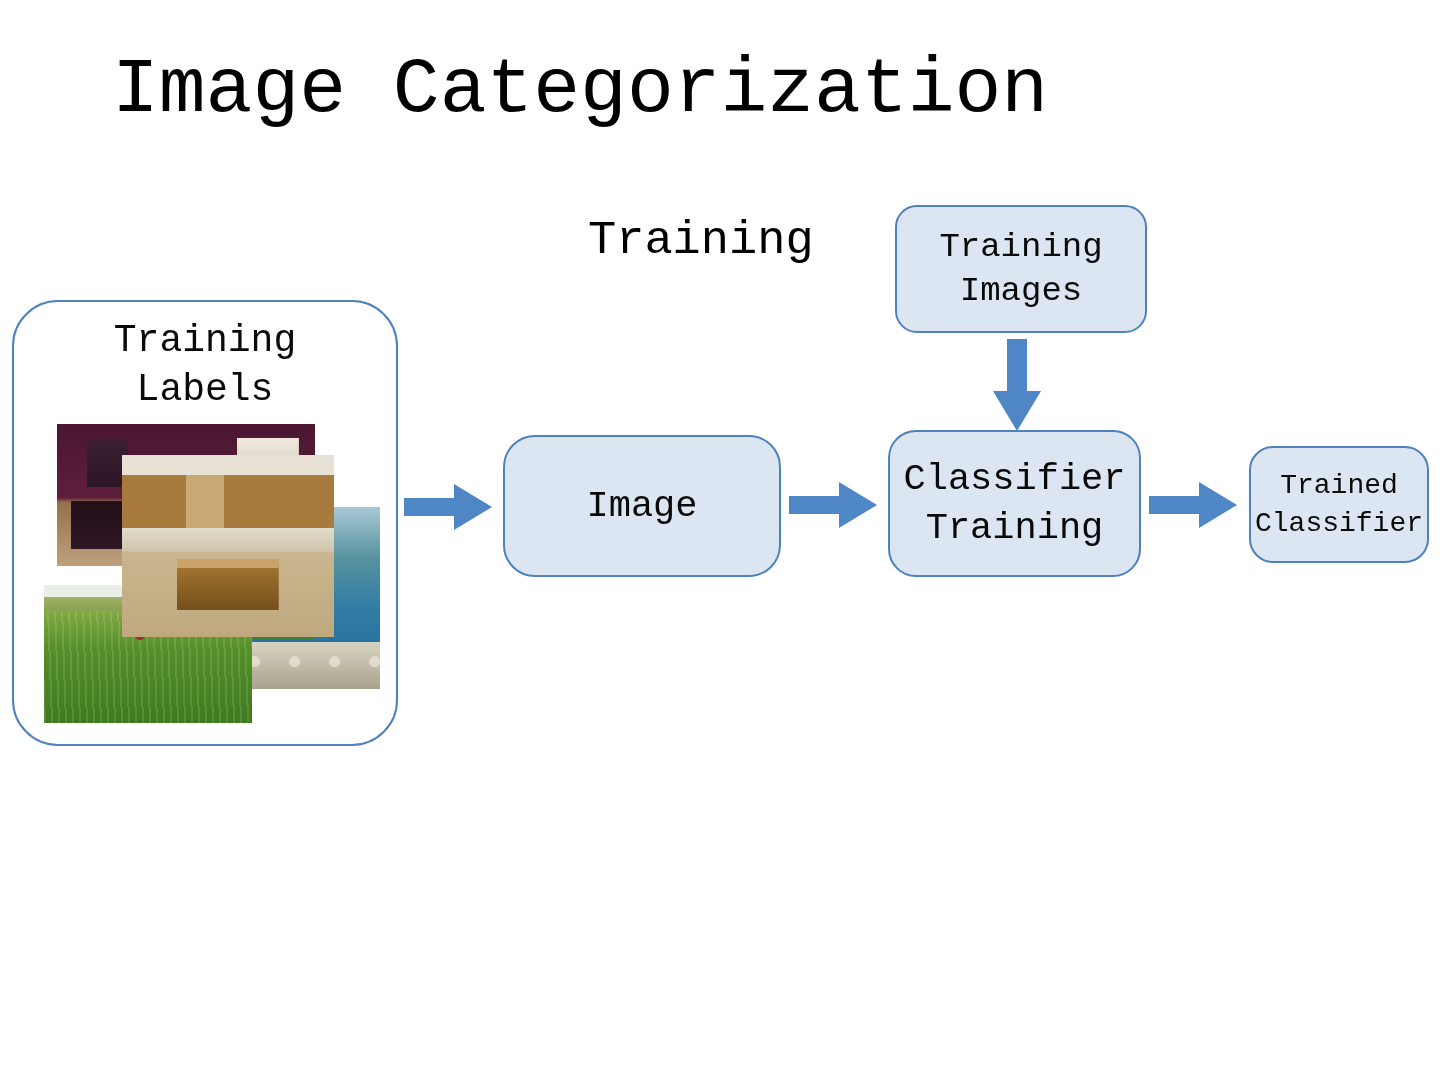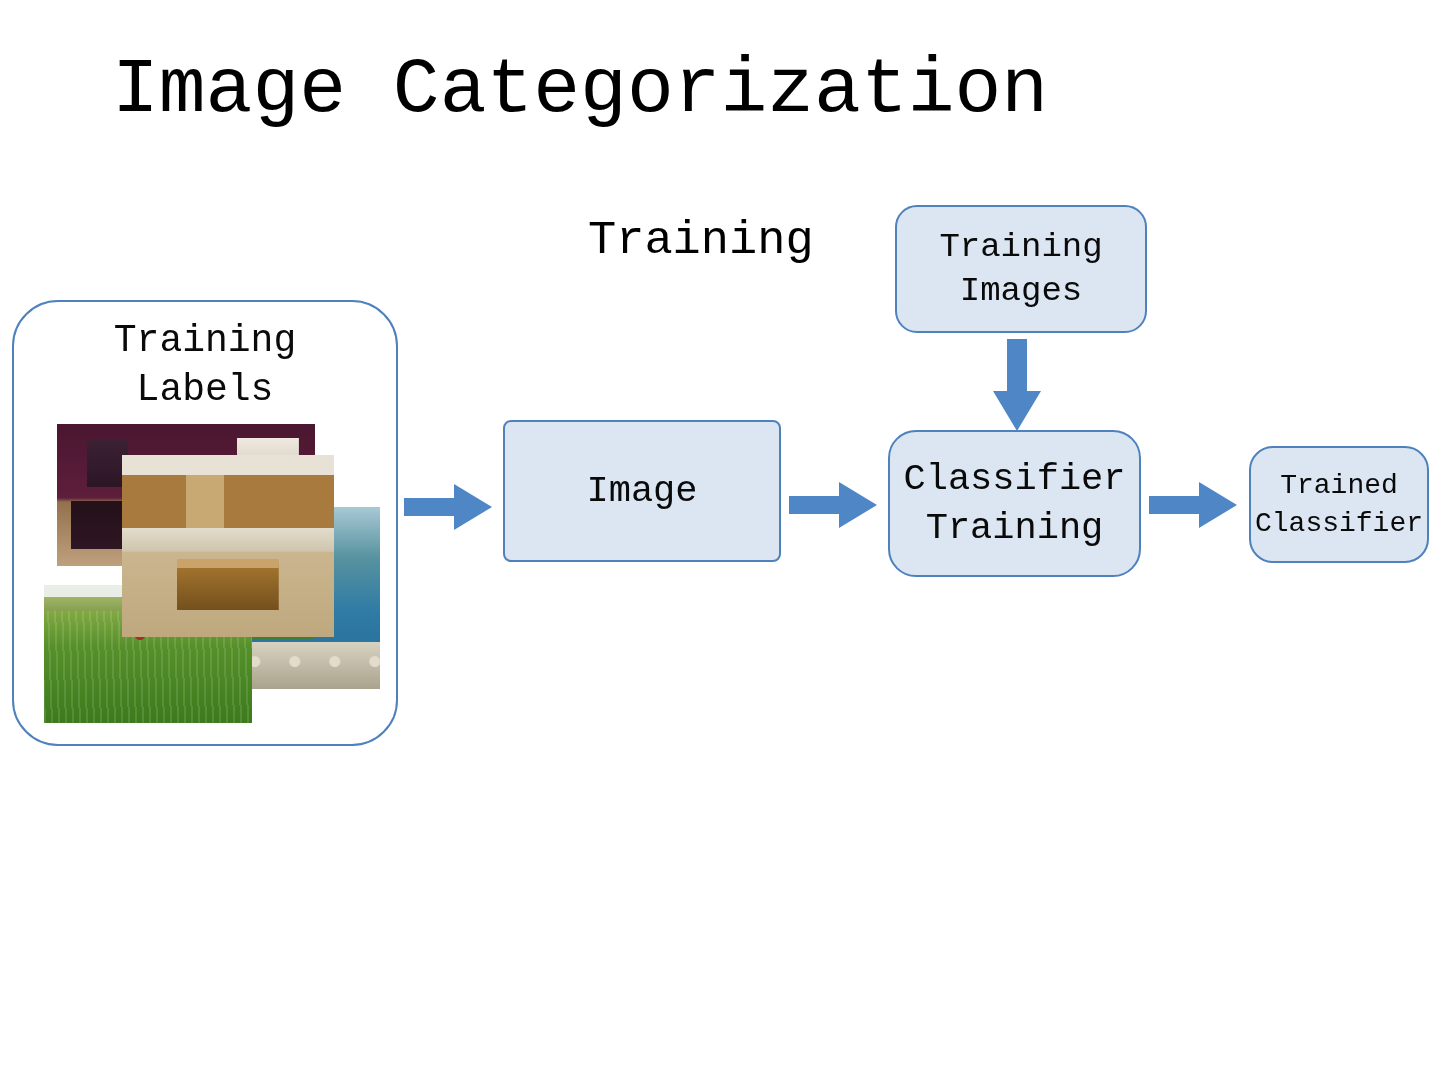--- a/index.html
+++ b/index.html
@@ -26,21 +26,21 @@
   }
   
   .box{
     position:absolute;
     background:var(--box-fill);
     border:2.5px solid var(--box-border);
     display:flex;flex-direction:column;align-items:center;justify-content:center;
     text-align:center;line-height:1.3;color:#0a0a0a;
   }
   #box-training-labels{left:895px;top:205px;width:252px;height:128px;border-radius:22px;font-size:34px;}
-  #box-image-features{left:503px;top:420px;width:278px;height:142px;border-radius:8px;font-size:37px;}
+  #box-image-features{left:503px;top:435px;width:278px;height:142px;border-radius:32px;font-size:37px;}
   #box-classifier-training{left:888px;top:430px;width:253px;height:147px;border-radius:28px;font-size:37px;}
   #box-trained-classifier{left:1249px;top:446px;width:180px;height:117px;border-radius:24px;font-size:28px;line-height:1.35;}
   
   .container{
     position:absolute;left:12px;top:300px;width:386px;height:446px;
     border:2px solid var(--box-border);border-radius:46px;background:#fff;
   }
   .container-label{
     position:absolute;left:0;right:0;top:14px;
     text-align:center;font-size:38px;line-height:1.3;color:#0a0a0a;

